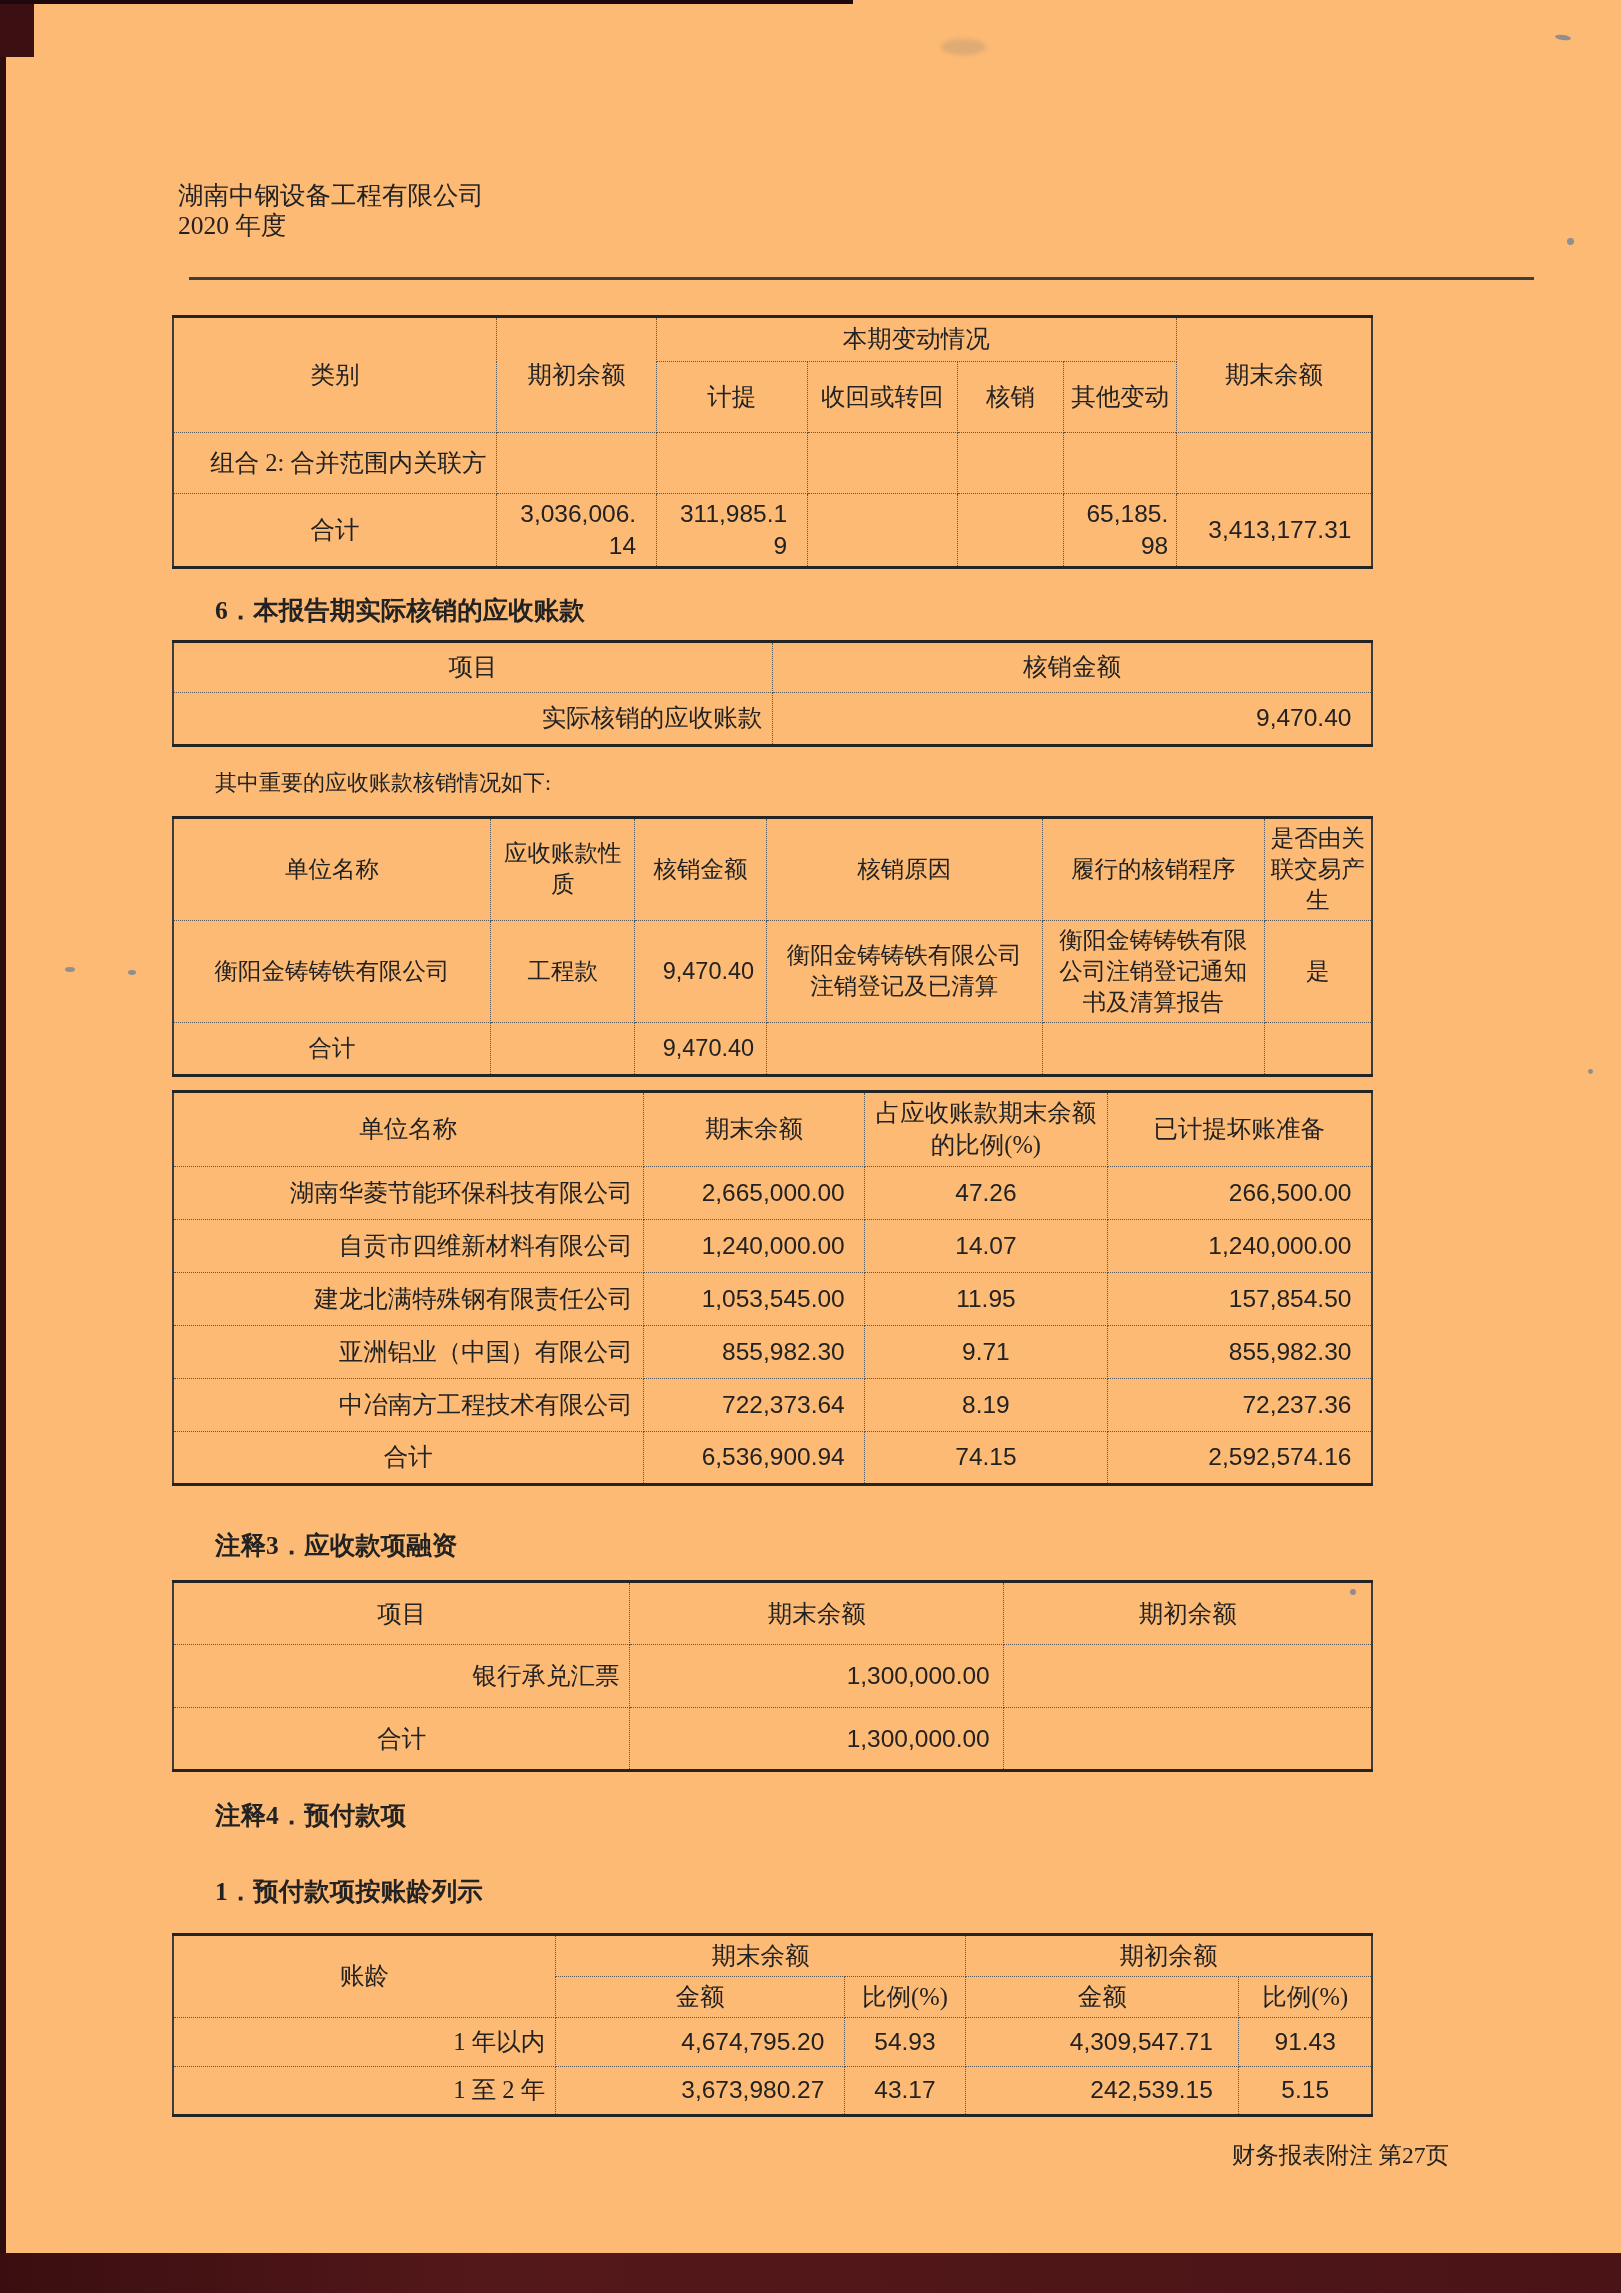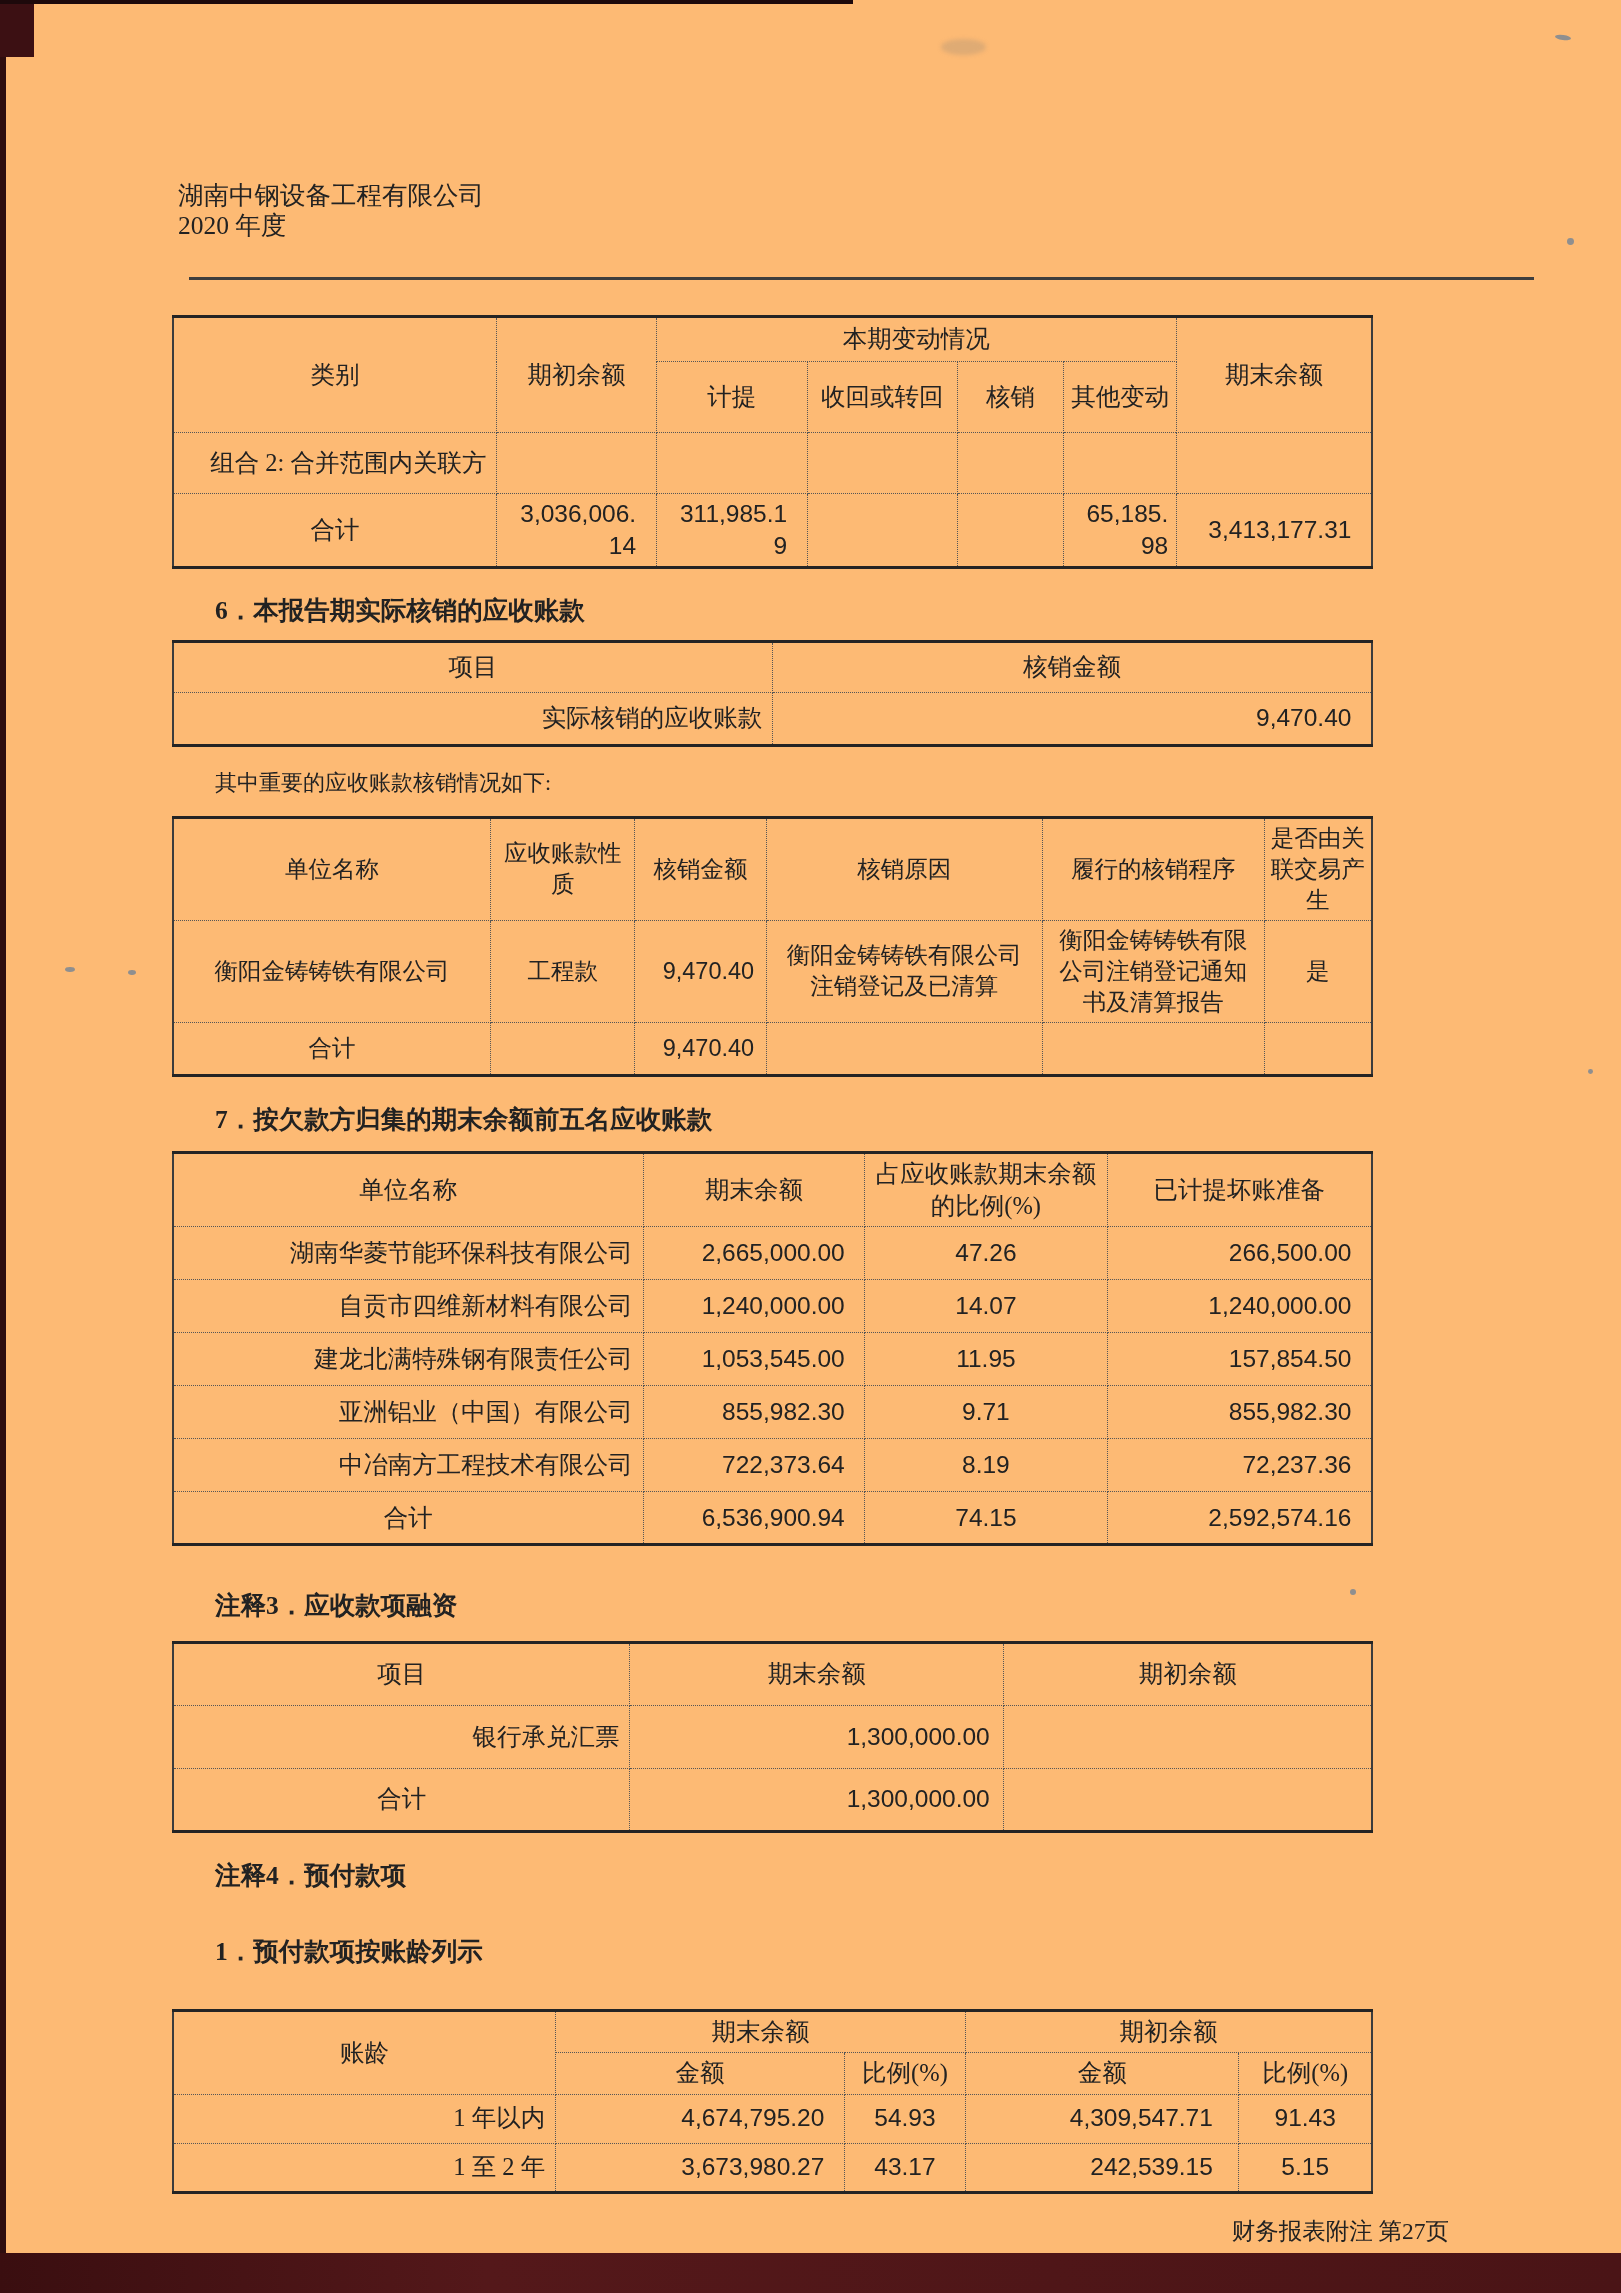--- a/index.html
+++ b/index.html
@@ -21,21 +21,21 @@
   .t3 th,.t3 td{font-size:23.5px;}
   .num{font-family:"Liberation Sans","DejaVu Sans",sans-serif;}
   .al{text-align:right}.ar{text-align:right}.ac{text-align:center}
   .pl{padding-left:29px}.pr{padding-right:19.6px}
   .h46{height:45px}.h72{height:71px}.h66{height:65px}.h62{height:61px}
   .h52{height:51px}.h54{height:53px}.h96{height:94px}.h86{height:84px}
   .h64{height:63px}.h38{height:37px}.h40{height:39px}.h50{height:49px}
   .mt-t1{margin-top:74px}.mt-s6{margin-top:23.5px}.mt-t2{margin-top:11.8px}
   .mt-note{margin-top:21.6px}.mt-t3{margin-top:17.6px}.mt-s7{margin-top:25.5px}
   .mt-t4{margin-top:13.7px}.mt-n3{margin-top:42px}.mt-t5{margin-top:17.6px}
-  .mt-n4{margin-top:25.5px}.mt-s1{margin-top:41px}.mt-t6{margin-top:40px}
+  .mt-n4{margin-top:25.5px}.mt-s1{margin-top:41px}.mt-t6{margin-top:24px}
   .footer{margin-top:21.6px;font-size:23.5px;text-align:right;transform:translateX(76px);}
   
   .edge-left{position:absolute;left:0;top:0;width:5.9px;height:2294px;background:#2e0d0f;}
   .corner-tl{position:absolute;left:0;top:0;width:34px;height:57px;background:#3c1013;}
   .strip-top{position:absolute;left:0;top:0;width:853px;height:3.9px;background:#1d090b;}
   .band-bottom{position:absolute;left:0;bottom:0;width:1621px;height:41px;
     background:linear-gradient(90deg,#3a0e10,#54181a 30%,#4a1416);}
   .mark{position:absolute;background:#8f8f8f;border-radius:50%;}
   .smudge{position:absolute;background:rgba(120,120,120,.22);border-radius:50%;filter:blur(2px);}
 </style>
@@ -160,21 +160,20 @@
         <td class="ac">合计</td>
         <td></td>
         <td class="ar num" style="padding-right:11.8px">9,470.40</td>
         <td></td>
         <td></td>
         <td></td>
       </tr>
     </tbody>
       </table>
 
-    <div class="sec-title mt-s7">7．按欠款方归集的期末余额前五名应收账款</div>
 
     <table class="mt-t4">
       <colgroup>
           <col style="width:39.2%">
           <col style="width:18.5%">
           <col style="width:20.2%">
           <col style="width:22.1%">
         </colgroup>
       <tbody>
           <tr class="h66">

